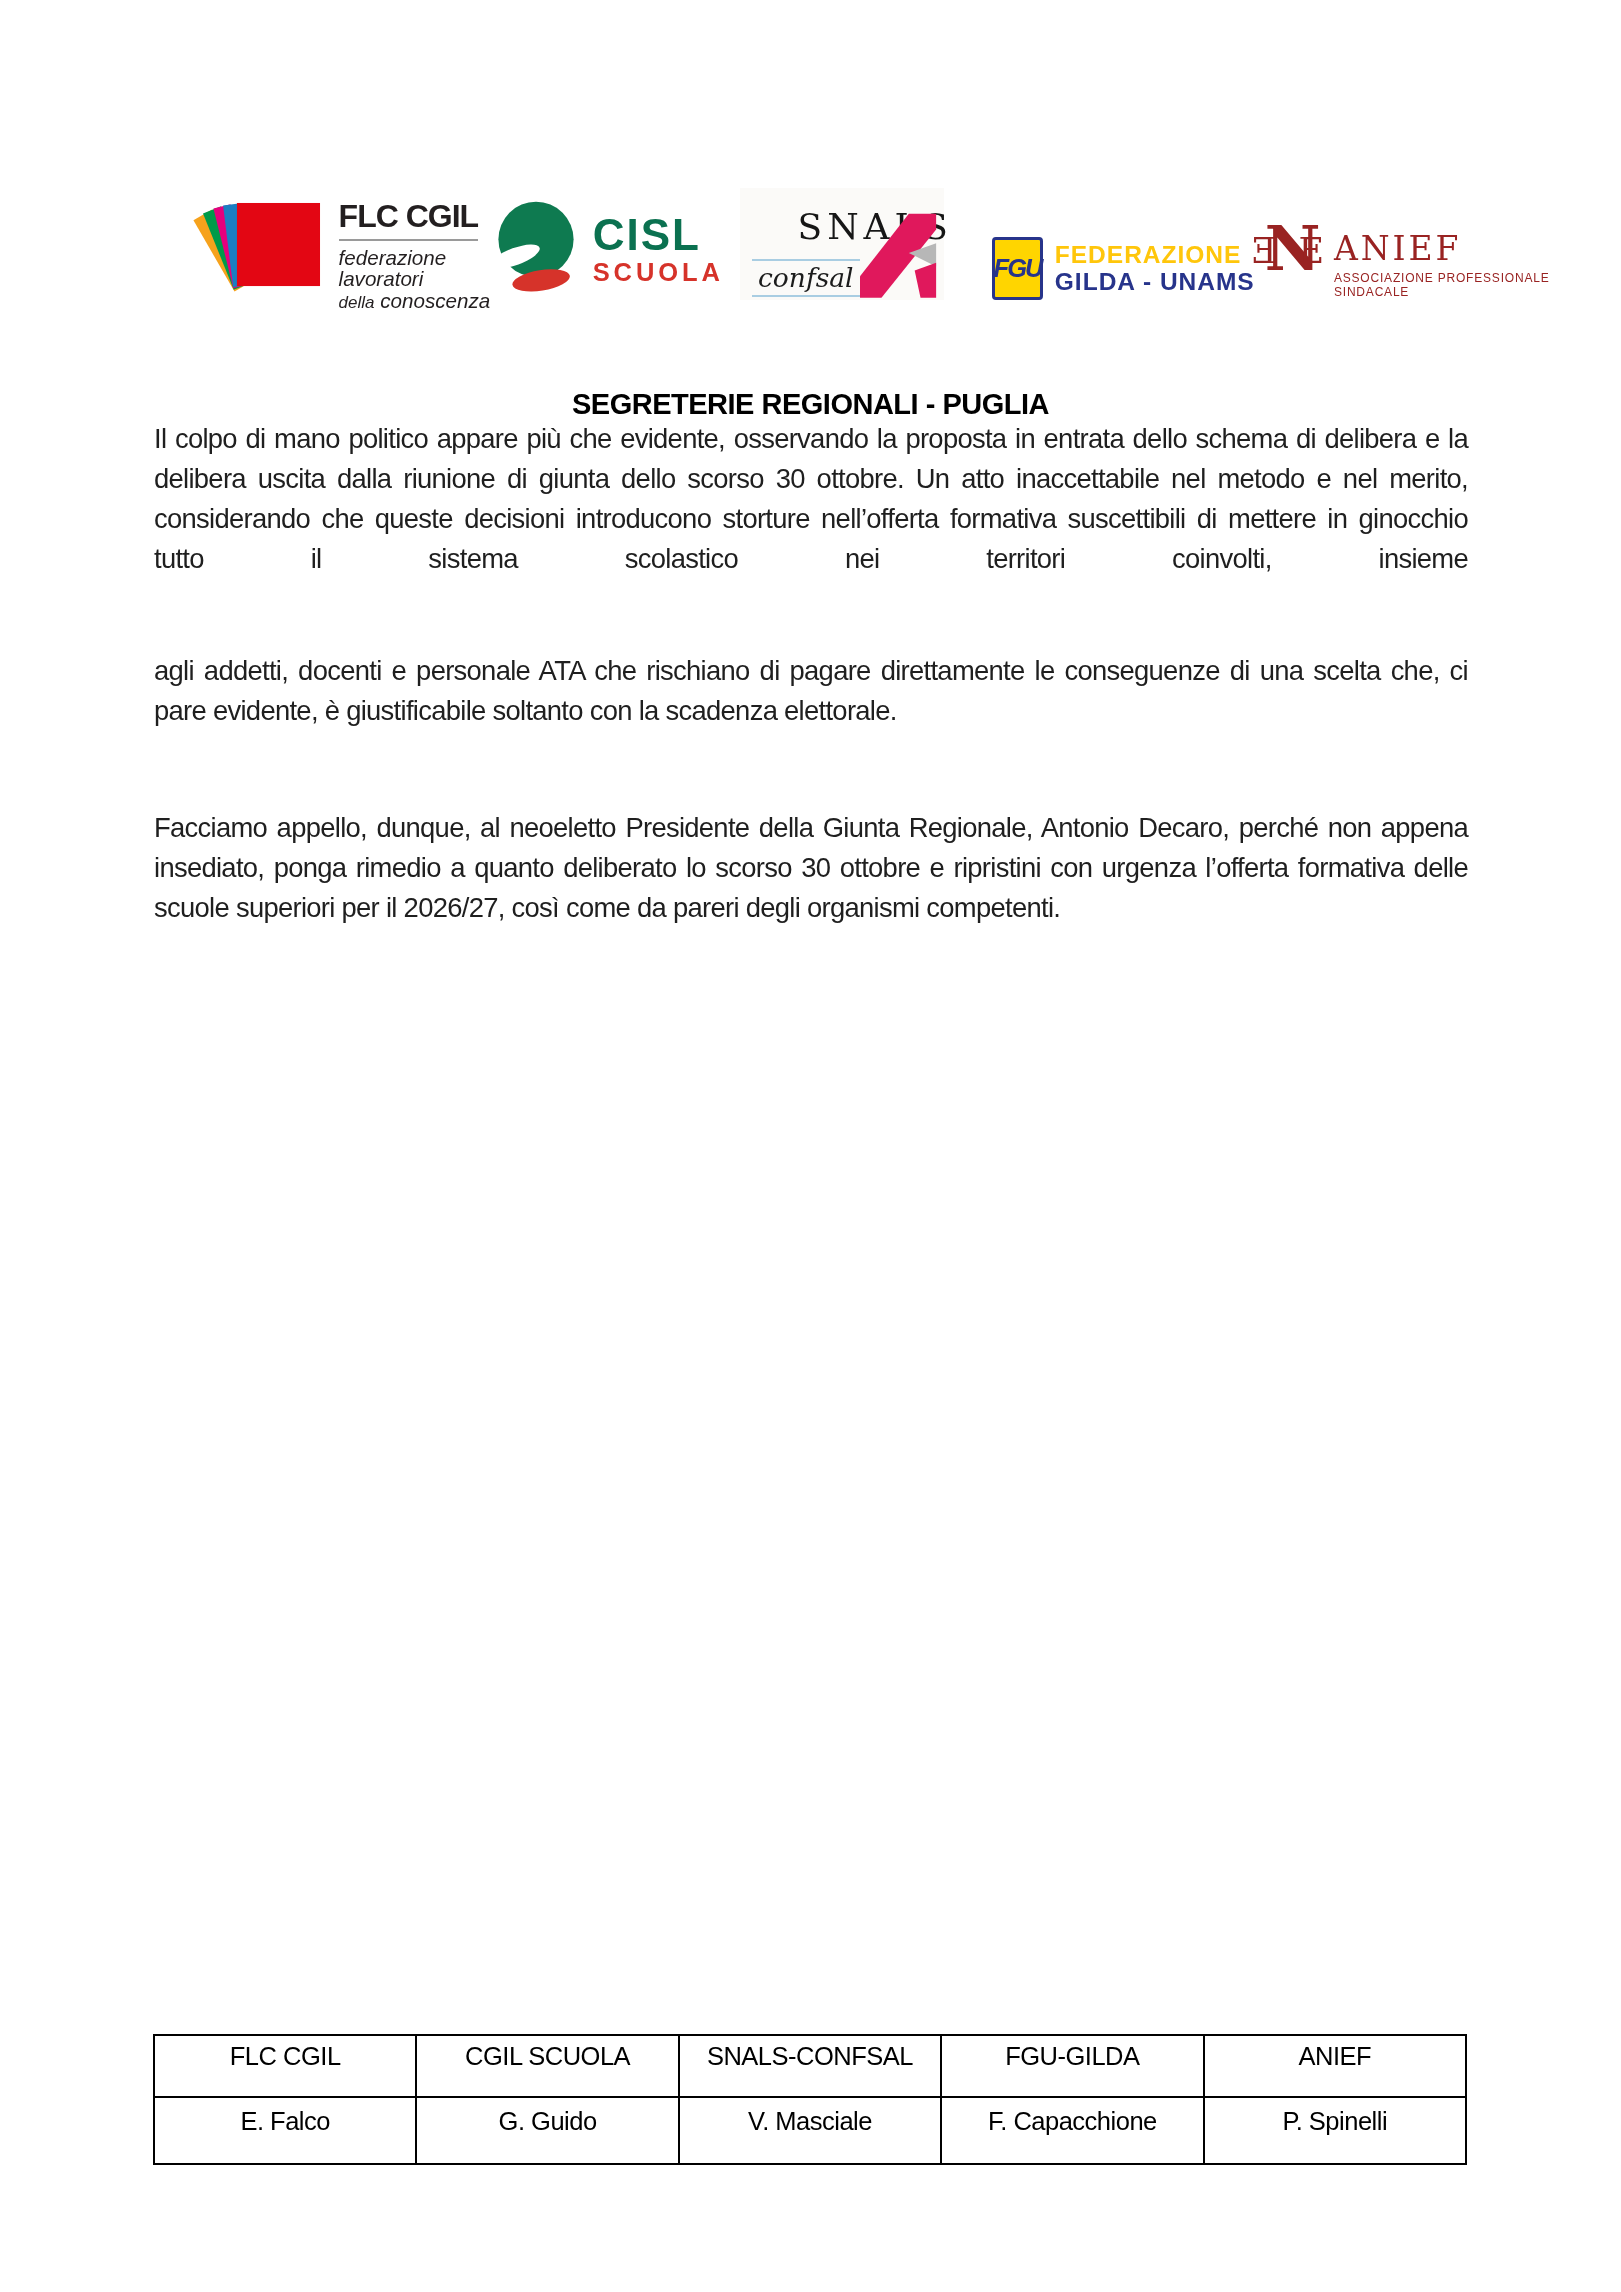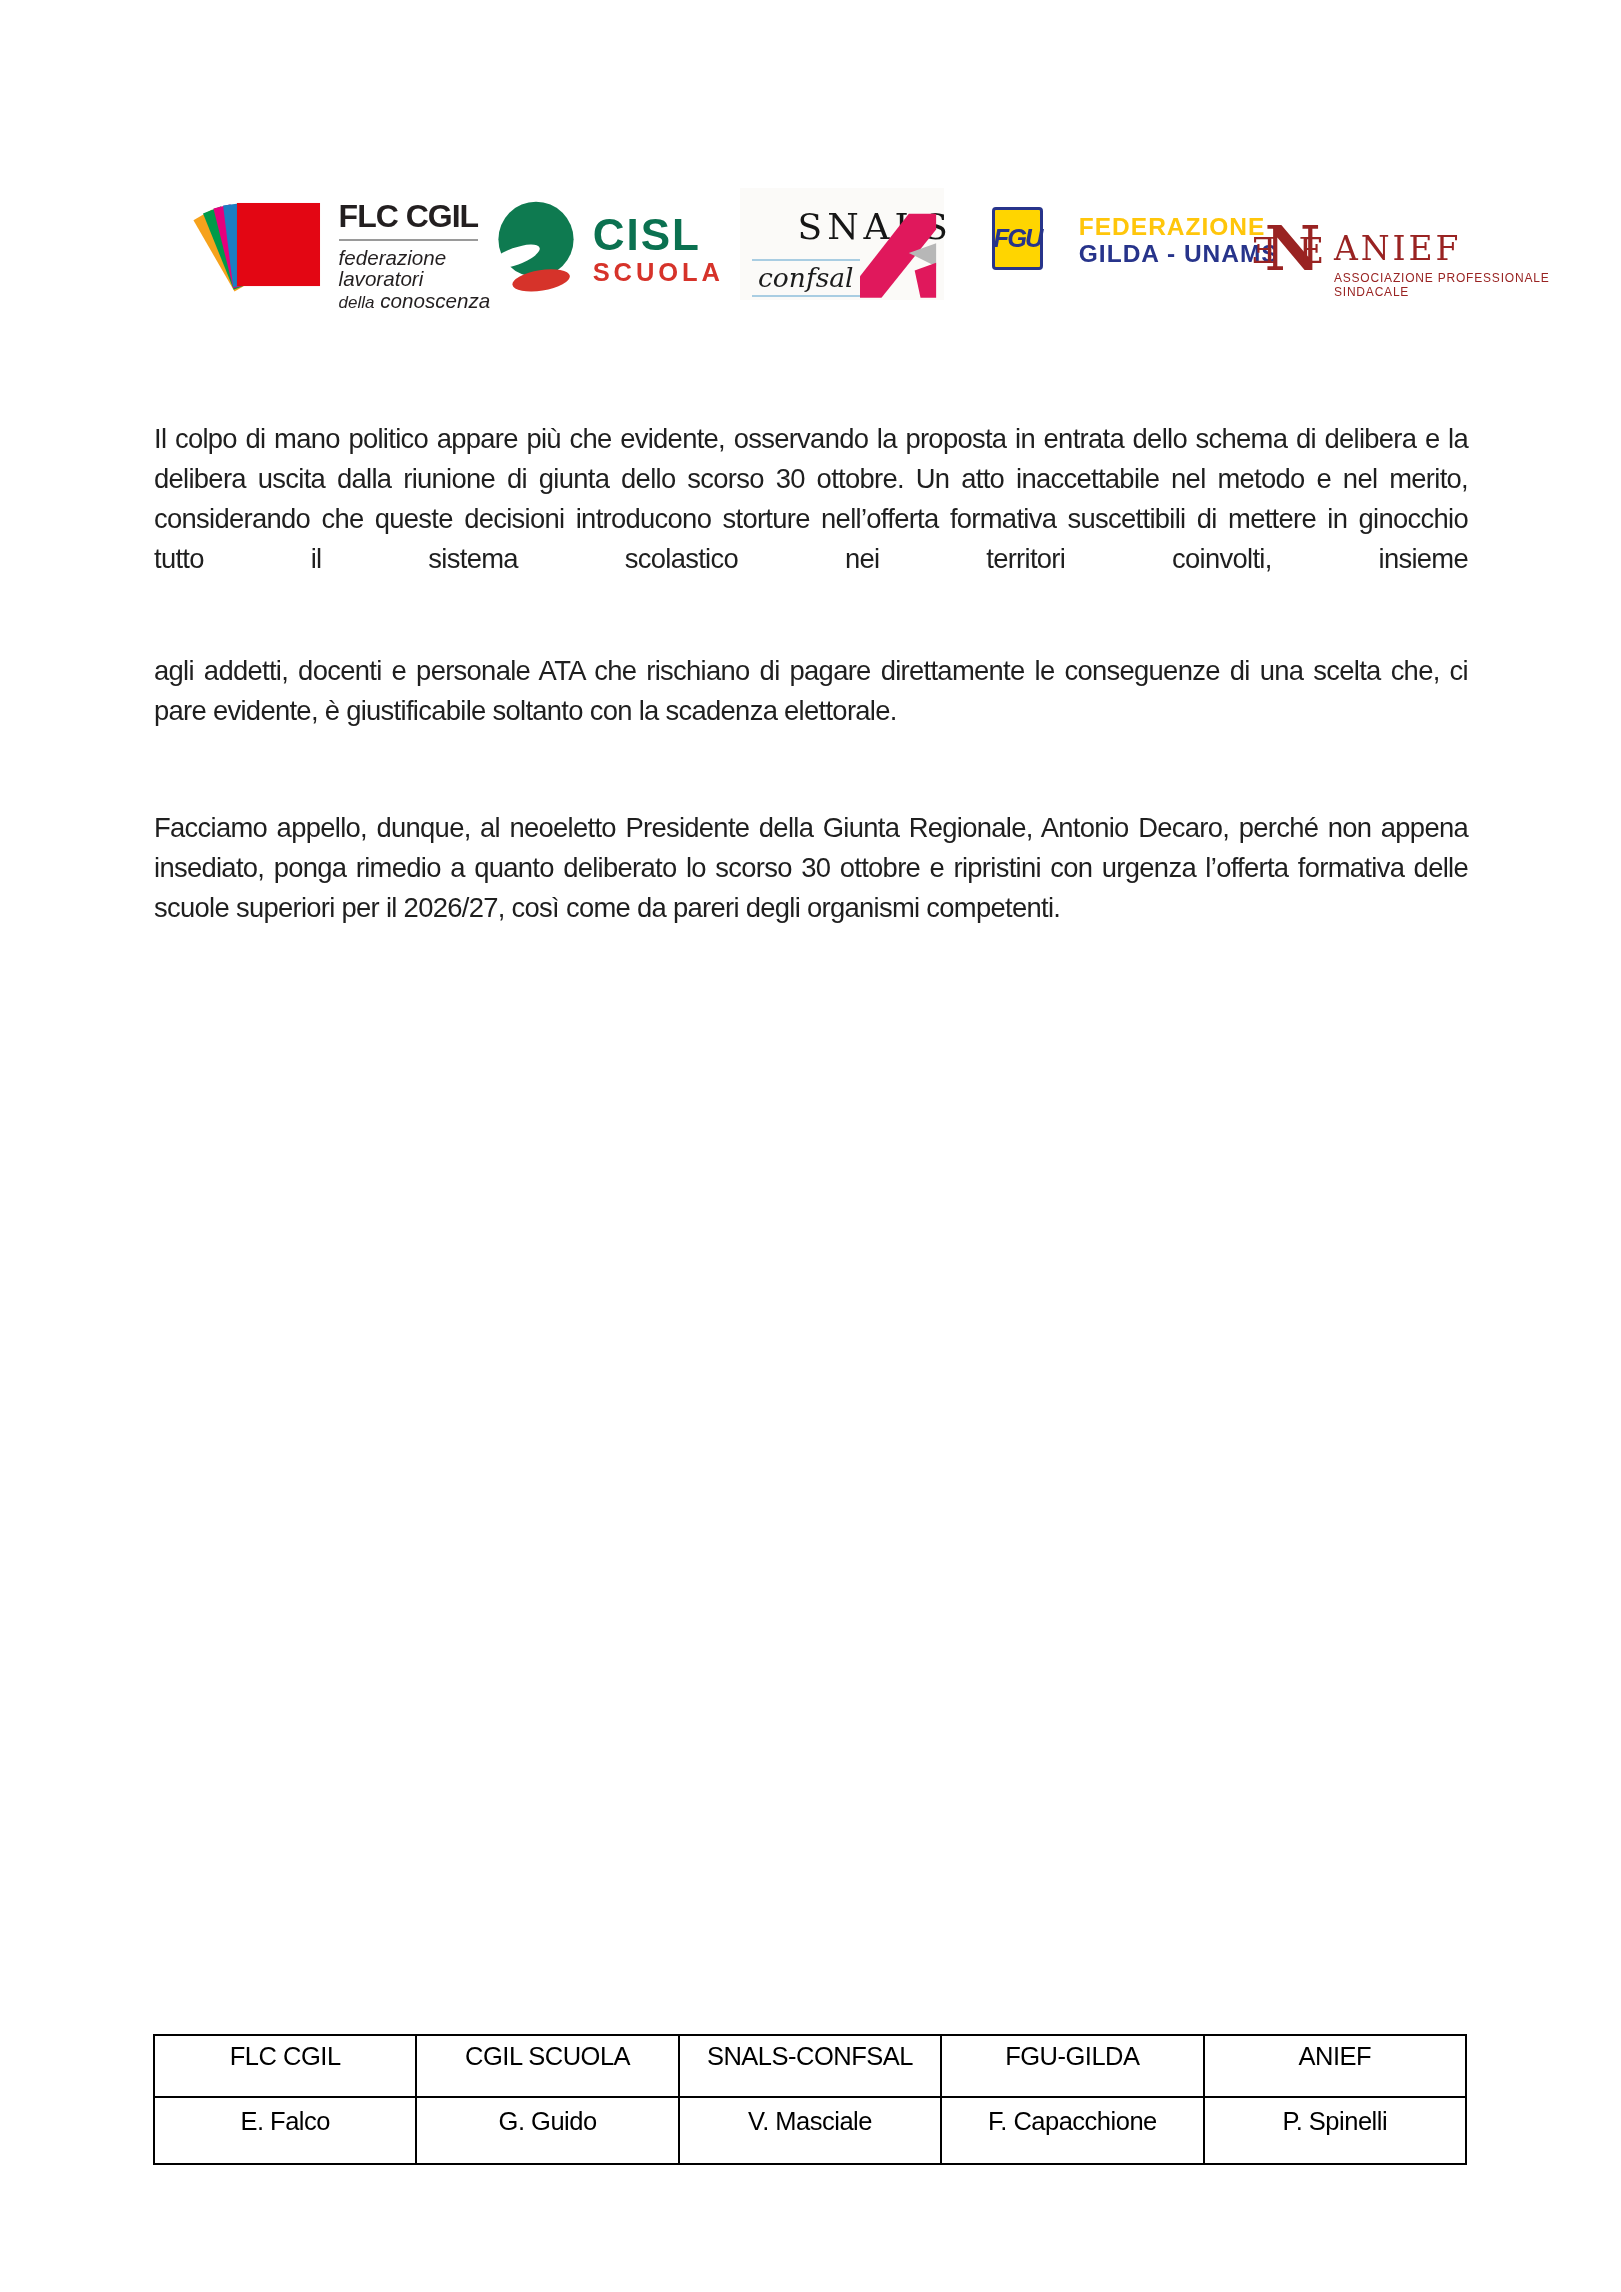--- a/index.html
+++ b/index.html
@@ -33,21 +33,21 @@
   
   .logo-snals{left:740px;top:-5.9px;width:204px;height:112px;background:#fbfaf8;}
   .snals-name{position:absolute;left:17.6px;top:17.6px;font-family:"DejaVu Serif", serif;
               font-size:36px;color:#161616;letter-spacing:4.9px;margin-left:40px;}
   .snals-confsal{position:absolute;left:11.8px;top:71px;width:108px;text-align:center;
                  border-top:2px solid #a9cde2;border-bottom:2px solid #a9cde2;padding:1px 0 2px 0;}
   .snals-confsal span{font-family:"DejaVu Serif", serif;font-style:italic;font-size:26.5px;color:#1c1c1c;}
   .snals-ribbon{position:absolute;right:2px;top:11.8px;}
 
   
-  .logo-fgu{left:992px;top:13px;display:flex;align-items:center;gap:24px;}
+  .logo-fgu{left:992px;top:43px;display:flex;align-items:flex-start;}
   .fgu-box{width:45px;height:57px;background:#ffd500;border:3.9px solid #27348b;border-radius:3.9px;
            display:flex;align-items:center;justify-content:center;
            font-weight:800;font-style:italic;font-size:25.5px;color:#27348b;letter-spacing:-2px;}
   .fgu-text{margin-left:11.8px;padding-top:3.9px;font-weight:800;font-size:24.5px;line-height:27.4px;}
   .fgu-line1{color:#ffc60b;letter-spacing:1px;}
   .fgu-line2{color:#27348b;letter-spacing:1px;}
 
   
   .logo-anief{left:1255px;top:29px;display:flex;align-items:flex-start;}
   .anief-mono{position:relative;width:65px;height:61px;color:#992322;font-family:"DejaVu Serif", serif;}
@@ -140,20 +140,21 @@
         <span class="m-n">N</span>
         <span class="m-e2">E</span>
       </div>
       <div class="anief-text">
         <div class="anief-name">ANIEF</div>
         <div class="anief-sub">ASSOCIAZIONE PROFESSIONALE SINDACALE</div>
       </div>
     </div>
   </div>
 
+  <div class="doc-title">SEGRETERIE REGIONALI - PUGLIA</div>
 
   <div class="para para-1">Il colpo di mano politico appare più che evidente, osservando la proposta in entrata dello schema di delibera e la delibera uscita dalla riunione di giunta dello scorso 30 ottobre. Un atto inaccettabile nel metodo e nel merito, considerando che queste decisioni introducono storture nell’offerta formativa suscettibili di mettere in ginocchio tutto il sistema scolastico nei territori coinvolti, insieme</div>
   <div class="para para-2">agli addetti, docenti e personale ATA che rischiano di pagare direttamente le conseguenze di una scelta che, ci pare evidente, è giustificabile soltanto con la scadenza elettorale.</div>
   <div class="para para-3">Facciamo appello, dunque, al neoeletto Presidente della Giunta Regionale, Antonio Decaro, perché non appena insediato, ponga rimedio a quanto deliberato lo scorso 30 ottobre e ripristini con urgenza l’offerta formativa delle scuole superiori per il 2026/27, così come da pareri degli organismi competenti.</div>
 
   <table class="sig-table">
     <tbody>
         <tr class="hdr">
       <td>FLC CGIL</td>
       <td>CGIL SCUOLA</td>

